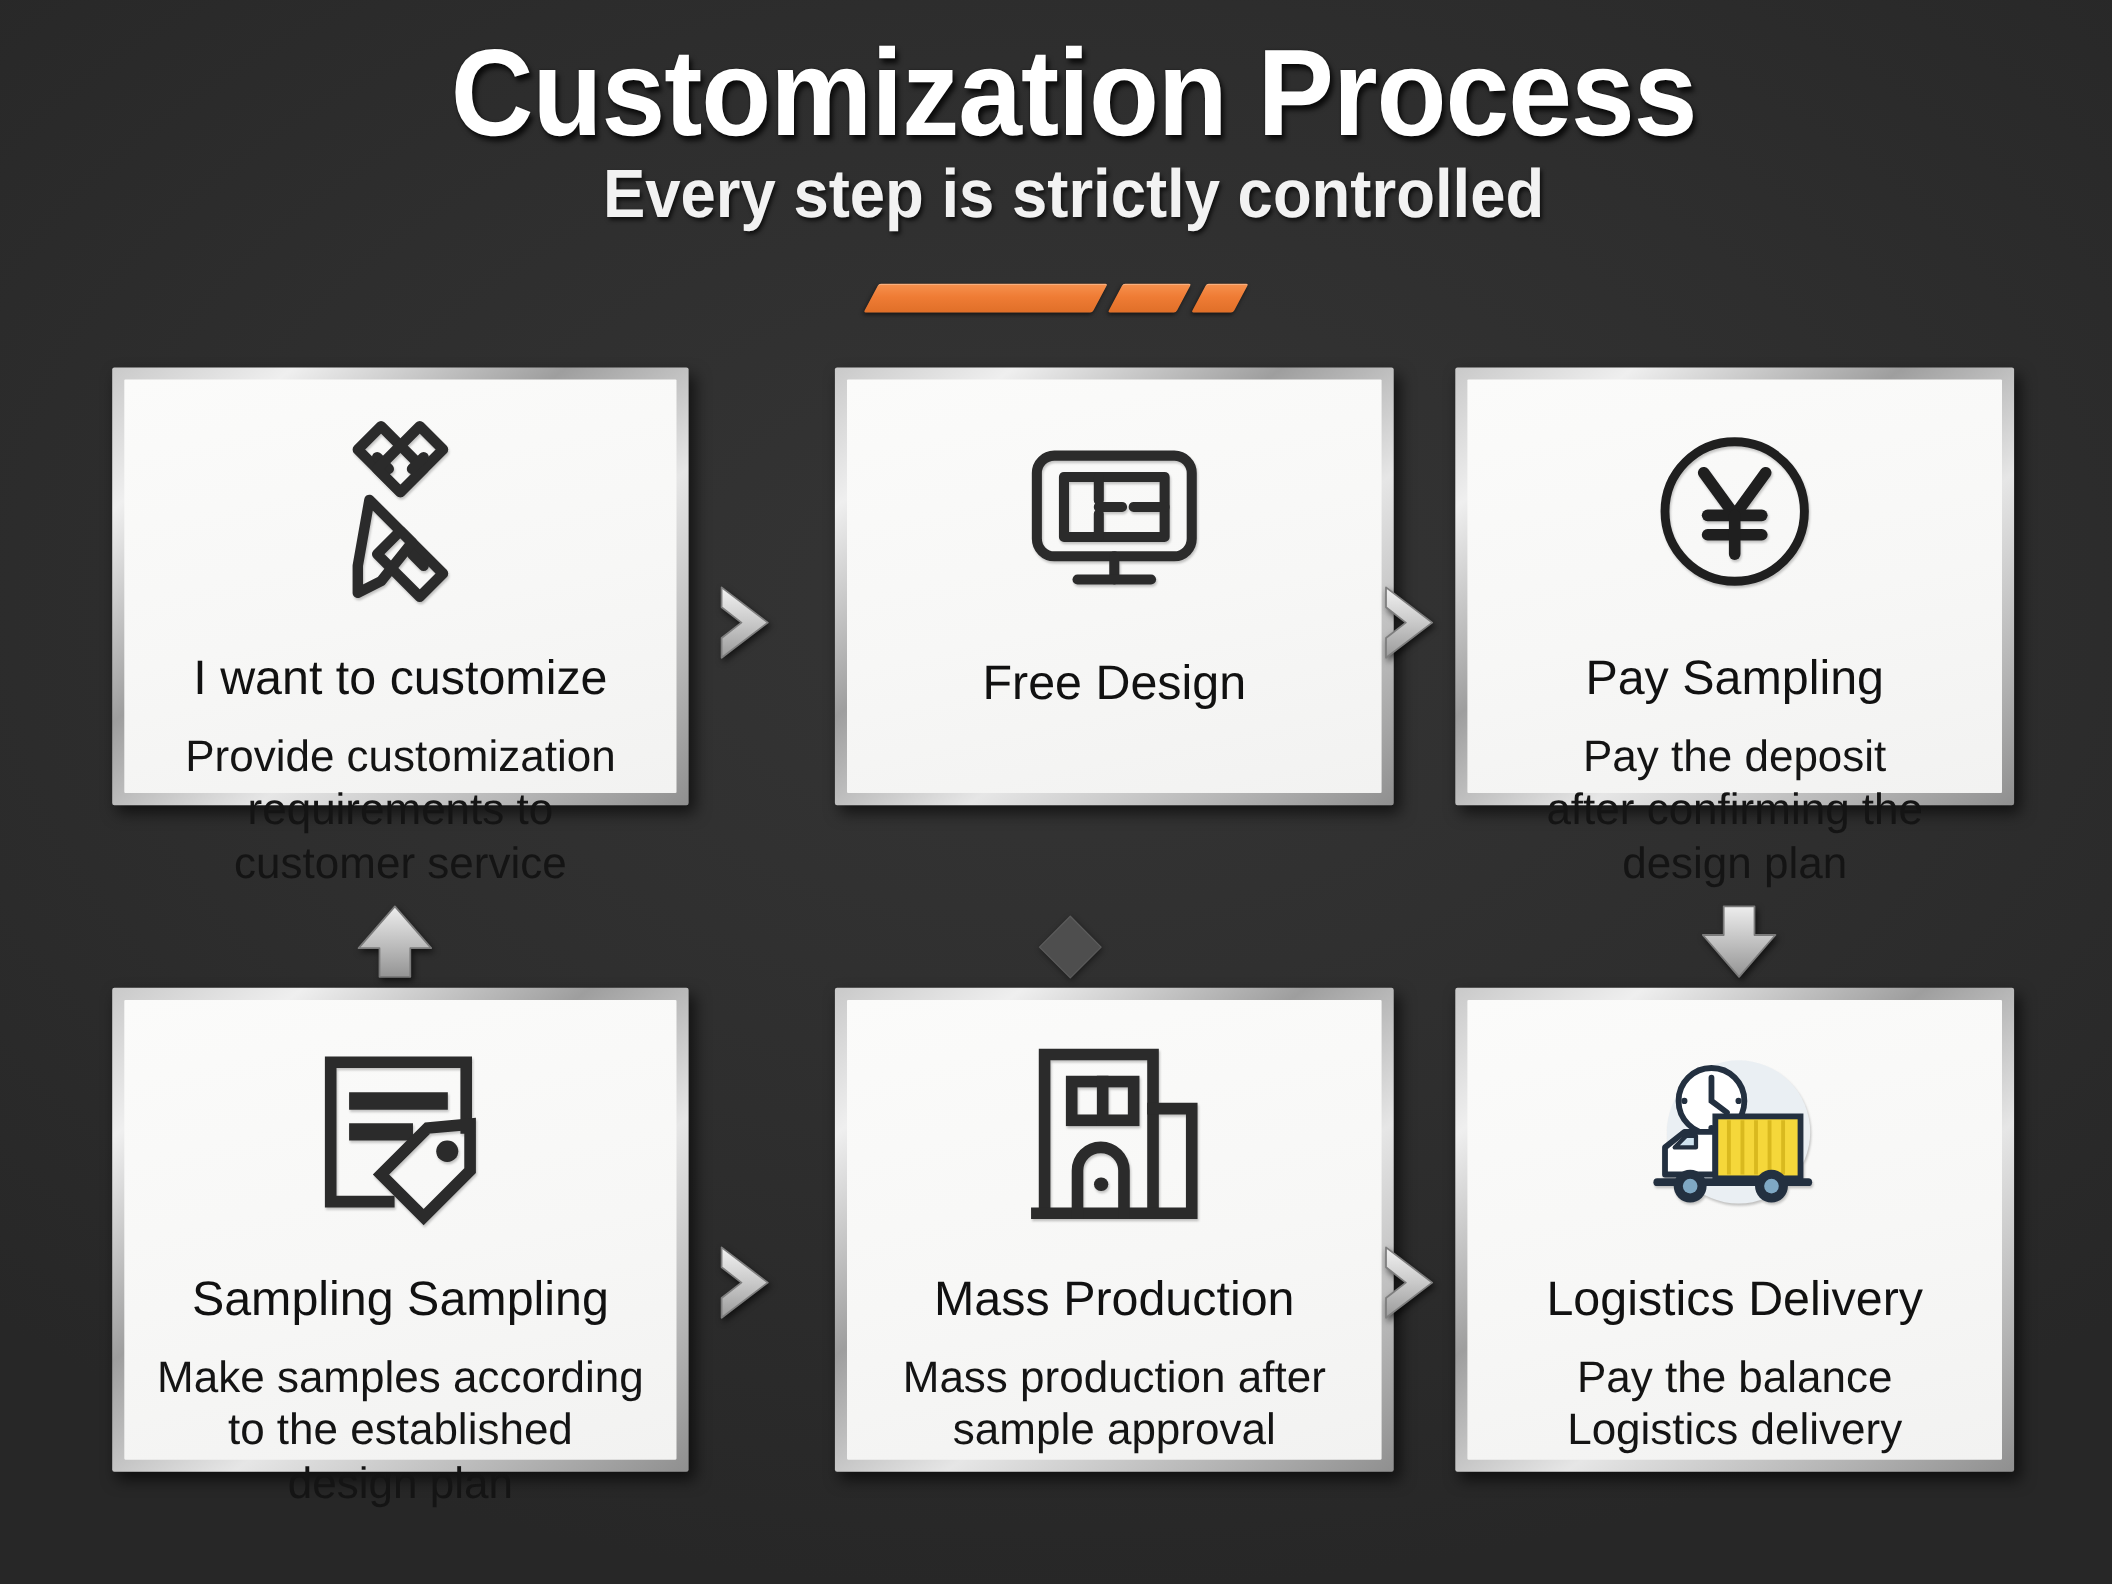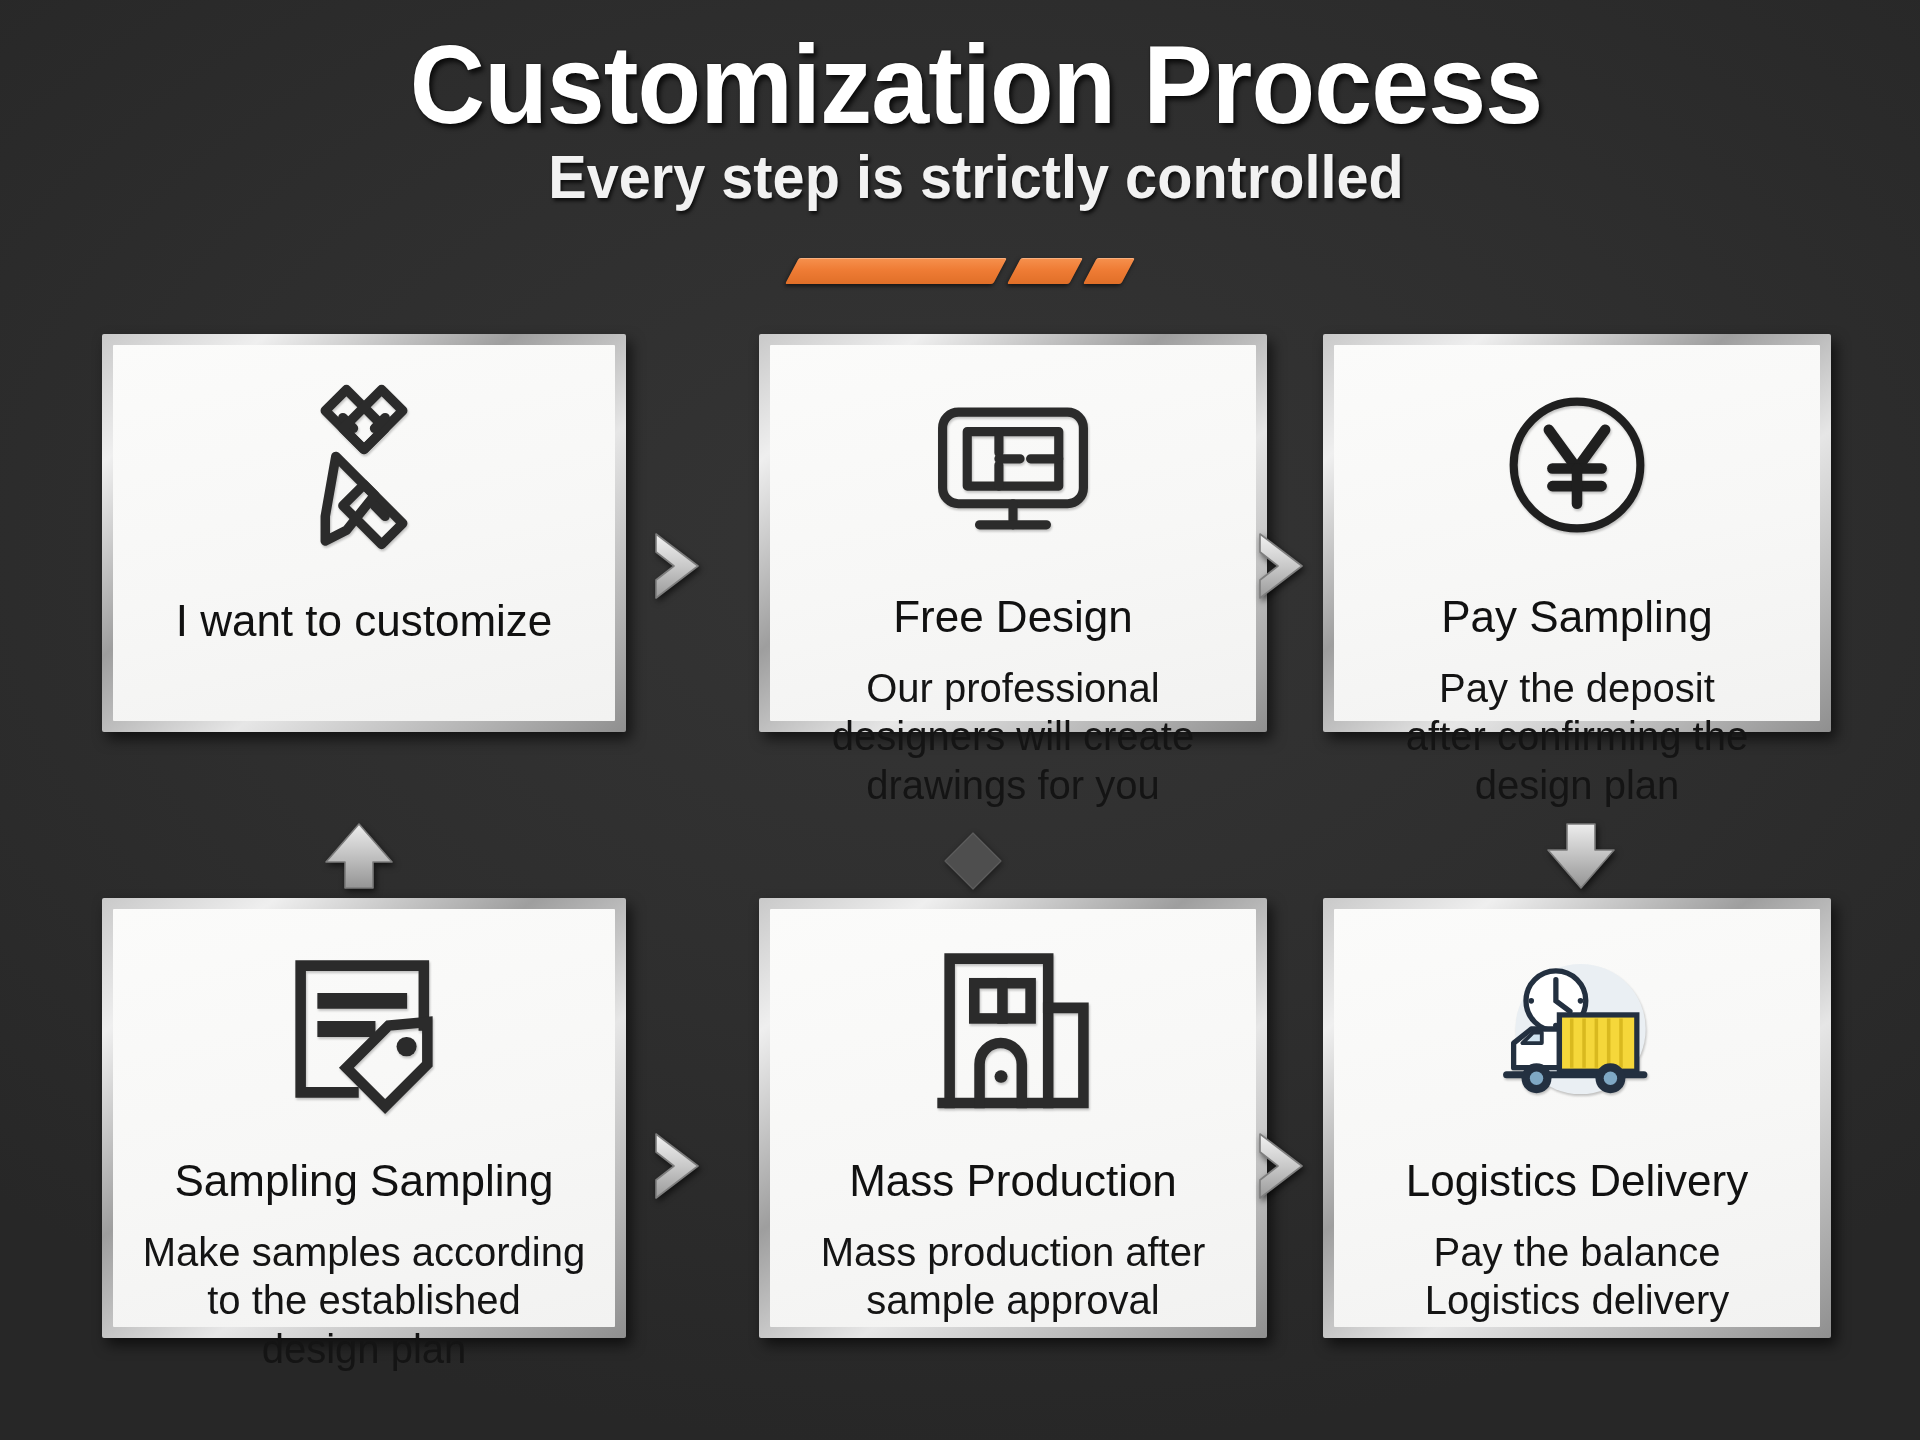--- a/index.html
+++ b/index.html
@@ -126,37 +126,37 @@
             <path d="M38 22 L44 28"></path>
             <path d="M72 18 L60 6 L38 28 L50 40 Z" opacity="0"></path>
             <path d="M60 6 L72 18 L50 40 L38 28 Z"></path>
             <path d="M62 22 L56 28"></path>
             <path d="M72 82 L60 94 L38 72 L50 60 Z"></path>
             <path d="M62 78 L56 72"></path>
             <path d="M34 44 L56 66 L40 86 L28 92 L28 78 Z"></path>
           </svg>
         </div>
         <div class="card-title">I want to customize</div>
+        <div class="card-desc">Provide customization<br>requirements to<br>customer service</div>
       </div>
     </div>
 
     <div class="card r1 c2">
       <div class="card-inner">
         <div class="icon-wrap">
           <svg width="176" height="176" viewBox="0 0 100 100" fill="none" stroke="#2b2b2b" stroke-width="5.2" stroke-linecap="round" stroke-linejoin="round">
             <rect x="10" y="20" width="80" height="52" rx="9"></rect>
             <rect x="24" y="31" width="52" height="31"></rect>
             <path d="M42 31 L42 43 M42 50 L42 62"></path>
             <path d="M42 46.5 L54 46.5 M60 46.5 L76 46.5"></path>
             <path d="M50 72 L50 84"></path>
             <path d="M31 84 L69 84"></path>
           </svg>
         </div>
         <div class="card-title">Free Design</div>
-        <div class="card-desc">Our professional<br>designers will create<br>drawings for you</div>
       </div>
     </div>
 
     <div class="card r1 c3">
       <div class="card-inner">
         <div class="icon-wrap">
           <svg width="176" height="176" viewBox="0 0 100 100" fill="none" stroke="#1f1f1f" stroke-width="4.6" stroke-linecap="round" stroke-linejoin="round">
             <circle cx="50" cy="50" r="36"></circle>
             <path d="M34 30 L50 52 L66 30" stroke-width="6"></path>
             <path d="M36 52 L64 52" stroke-width="6"></path>

